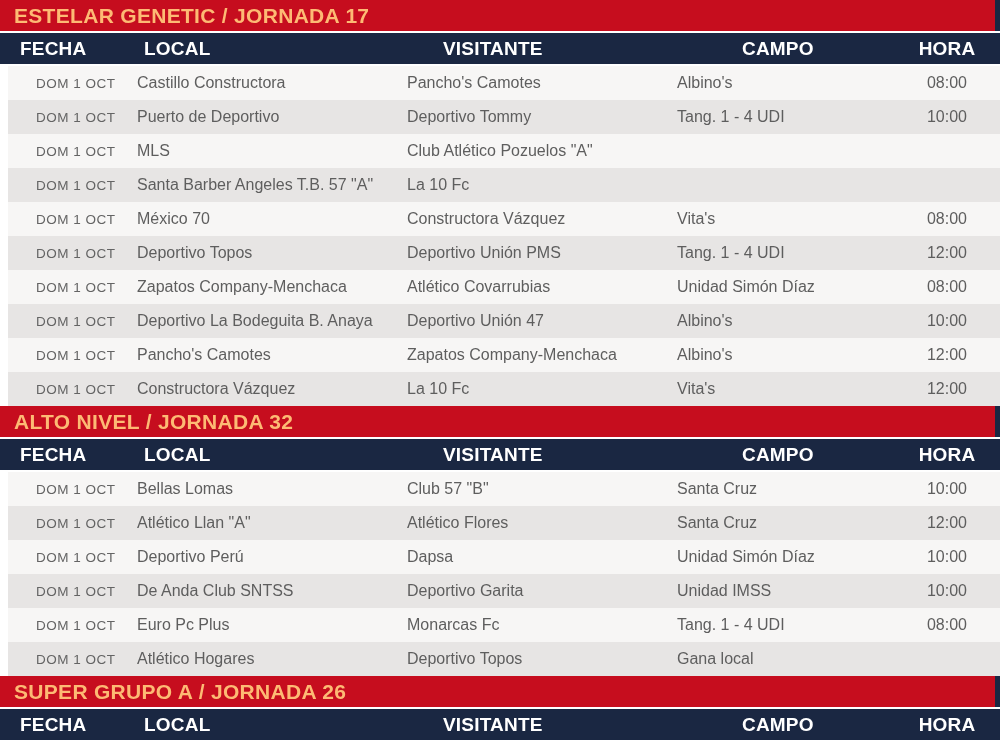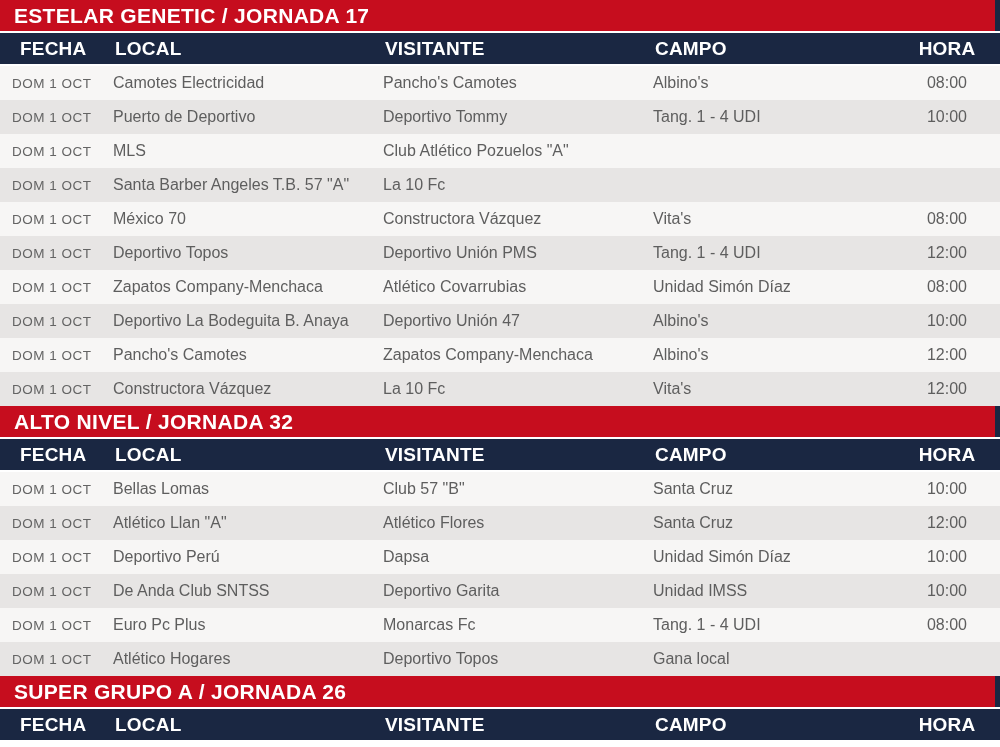--- a/index.html
+++ b/index.html
@@ -2,34 +2,35 @@
 <html><head>
 <meta charset="utf-8">
 <style>
   html,body{margin:0;padding:0;}
   body{
     width:1000px;height:747px;overflow:hidden;background:#ffffff;
     font-family:"Liberation Sans", sans-serif;
   }
   .section{display:block;}
   .band{
-    height:31px;line-height:31px;background:#c60d1e;color:#ffffff;
+    height:31px;line-height:31px;background:#c60d1e;color:#fdba74;
     font-weight:800;font-size:21px;letter-spacing:0.3px;
     padding-left:14px;box-sizing:border-box;border-right:5px solid #1a2742;
     margin-bottom:2px;white-space:nowrap;
   }
   .thead{
     height:31px;background:#1a2742;color:#ffffff;display:flex;align-items:center;
     font-weight:700;font-size:19px;letter-spacing:0.2px;margin-bottom:2px;
-    padding-left:14px;box-sizing:border-box;
+    padding-left:14px;box-sizing:border-box;gap:29px;
   }
   .row{
     height:34px;display:flex;align-items:center;
-    font-size:16px;color:#5e5e5e;padding-left:12px;box-sizing:border-box;
+    font-size:16px;color:#5e5e5e;padding-left:28px;box-sizing:border-box;
     white-space:nowrap;
+    margin-left:8px;
   }
   .rows .row:nth-child(odd){background:#f7f6f5;}
   .rows .row:nth-child(even){background:#e7e5e4;}
   .c-fecha{width:101px;flex:0 0 auto;}
   .c-local{width:270px;flex:0 0 auto;}
   .c-visitante{width:270px;flex:0 0 auto;}
   .c-campo{flex:1 1 auto;}
   .c-hora{width:76px;flex:0 0 auto;text-align:center;padding-right:15px;}
   .row .c-fecha{font-size:13.5px;letter-spacing:0.5px;color:#646464;}
   .thead .c-fecha{padding-left:6px;width:95px;}
@@ -45,21 +46,21 @@
     <div class="thead">
       <span class="c-fecha">FECHA</span>
       <span class="c-local">LOCAL</span>
       <span class="c-visitante">VISITANTE</span>
       <span class="c-campo">CAMPO</span>
       <span class="c-hora">HORA</span>
     </div>
     <div class="rows">
   <div class="row">
     <span class="c-fecha">DOM 1 OCT</span>
-    <span class="c-local">Camotes Electricidad</span>
+    <span class="c-local">Castillo Constructora</span>
     <span class="c-visitante">Pancho's Camotes</span>
     <span class="c-campo">Albino's</span>
     <span class="c-hora">08:00</span>
   </div>
 
   <div class="row">
     <span class="c-fecha">DOM 1 OCT</span>
     <span class="c-local">Puerto de Deportivo</span>
     <span class="c-visitante">Deportivo Tommy</span>
     <span class="c-campo">Tang. 1 - 4 UDI</span>

